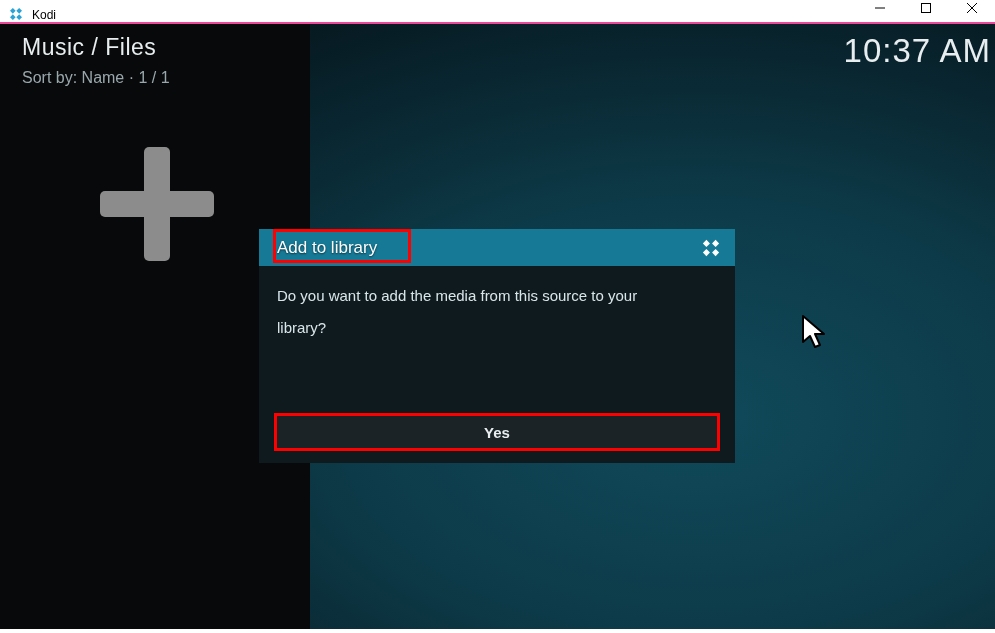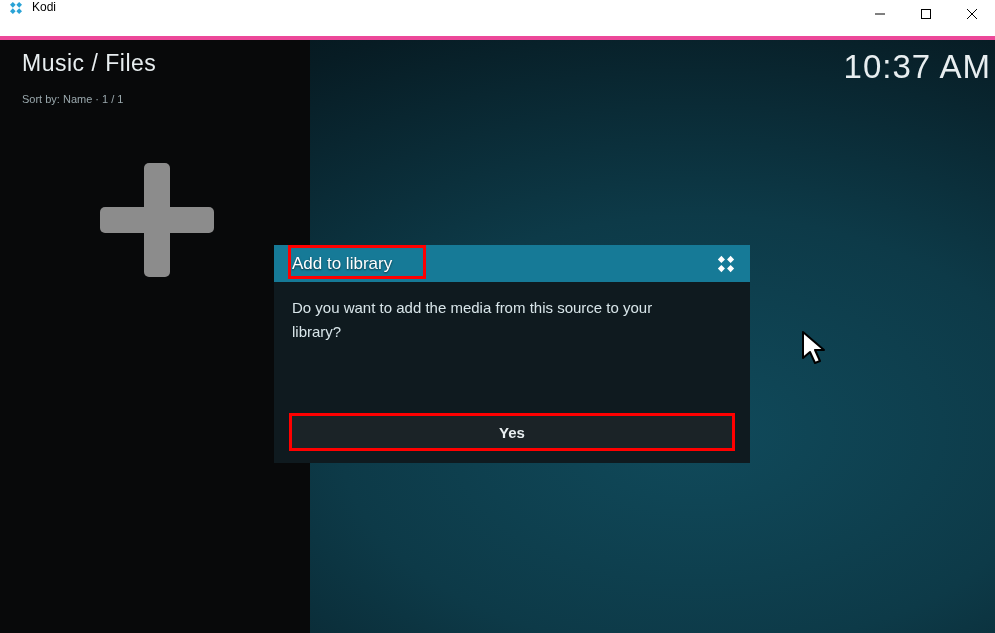--- a/index.html
+++ b/index.html
@@ -1,49 +1,49 @@
 <!DOCTYPE html>
 <html><head>
 <meta charset="utf-8">
 <style>
   *{box-sizing:border-box;margin:0;padding:0;}
   html,body{height:100%;}
   body{font-family:"Segoe UI",Arial,sans-serif;background:#fff;}
 
   
-  .titlebar{height:40px;background:#fff;display:flex;align-items:flex-start;border-bottom:4px solid #ec4899;}
+  .titlebar{height:24px;background:#fff;display:flex;align-items:flex-end;border-bottom:2px solid #ec4899;}
   .titlebar .app-icon{width:16px;height:16px;margin:0 8px;display:flex;align-items:center;justify-content:center;}
   .titlebar .app-title{font-size:12px;color:#000;}
   .titlebar .spacer{flex:1;}
   .win-btn{width:46px;height:28px;display:flex;align-items:center;justify-content:center;font-size:10px;color:#000;cursor:pointer;}
   .win-btn svg{display:block;}
 
   
   .client{position:relative;height:605px;width:995px;background:radial-gradient(ellipse 120% 120% at 70% 65%, #104a5b 0%, #0d3a48 30%, #071c24 60%, #020708 90%);overflow:hidden;}
 
   
   .left-strip{position:absolute;left:0;top:0;bottom:0;width:310px;background:#08090a;}
   .plus-tile{position:absolute;left:100px;top:123px;width:114px;height:114px;display:flex;align-items:center;justify-content:center;}
   .plus-tile svg{display:block;}
 
   
   .hdr{position:absolute;left:22px;top:10px;color:#e8eef0;}
   .hdr .crumb{font-size:23px;font-weight:400;letter-spacing:.5px;}
-  .hdr .sort{font-size:11px;color:#9aa8ad;margin-top:16px;}
+  .hdr .sort{font-size:16px;color:#9aa8ad;margin-top:8px;}
 
   .clock{position:absolute;right:4px;top:8px;color:#e8eef0;font-size:33px;font-weight:300;letter-spacing:1px;}
 
   
-  .dialog{position:absolute;left:274px;top:205px;width:476px;}
+  .dialog{position:absolute;left:259px;top:205px;width:476px;}
   .dlg-title{height:37px;background:#167a97;display:flex;align-items:center;padding-left:9px;position:relative;}
   .dlg-title .title-text{color:#fff;font-size:17px;font-weight:500;text-shadow:0 1px 2px rgba(0,0,0,.6);position:relative;padding:4px 9px;}
   .dlg-title .title-outline{position:absolute;left:14px;top:0;width:138px;height:34px;border:3px solid #ff0000;pointer-events:none;}
   .dlg-title .kodi-glyph{position:absolute;right:13px;top:8px;}
   .dlg-body{background:#0f1a1f;padding:14px 18px 15px 18px;}
-  .dlg-msg{color:#d8e5e9;font-size:15px;line-height:24px;max-width:410px;}
+  .dlg-msg{color:#d8e5e9;font-size:15px;line-height:32px;max-width:410px;}
   .dlg-btn-row{display:flex;gap:16px;margin-top:72px;}
   .dlg-btn{flex:1;height:32px;background:#1b2327;color:#e8eef0;font-size:15px;font-weight:600;display:flex;align-items:center;justify-content:center;cursor:pointer;position:relative;}
   .dlg-btn.yes-outline{outline:3px solid #ff0000;outline-offset:0;}
 
   
   .cursor{position:absolute;left:801px;top:290px;pointer-events:none;}
 </style>
 </head>
 <body>
 

